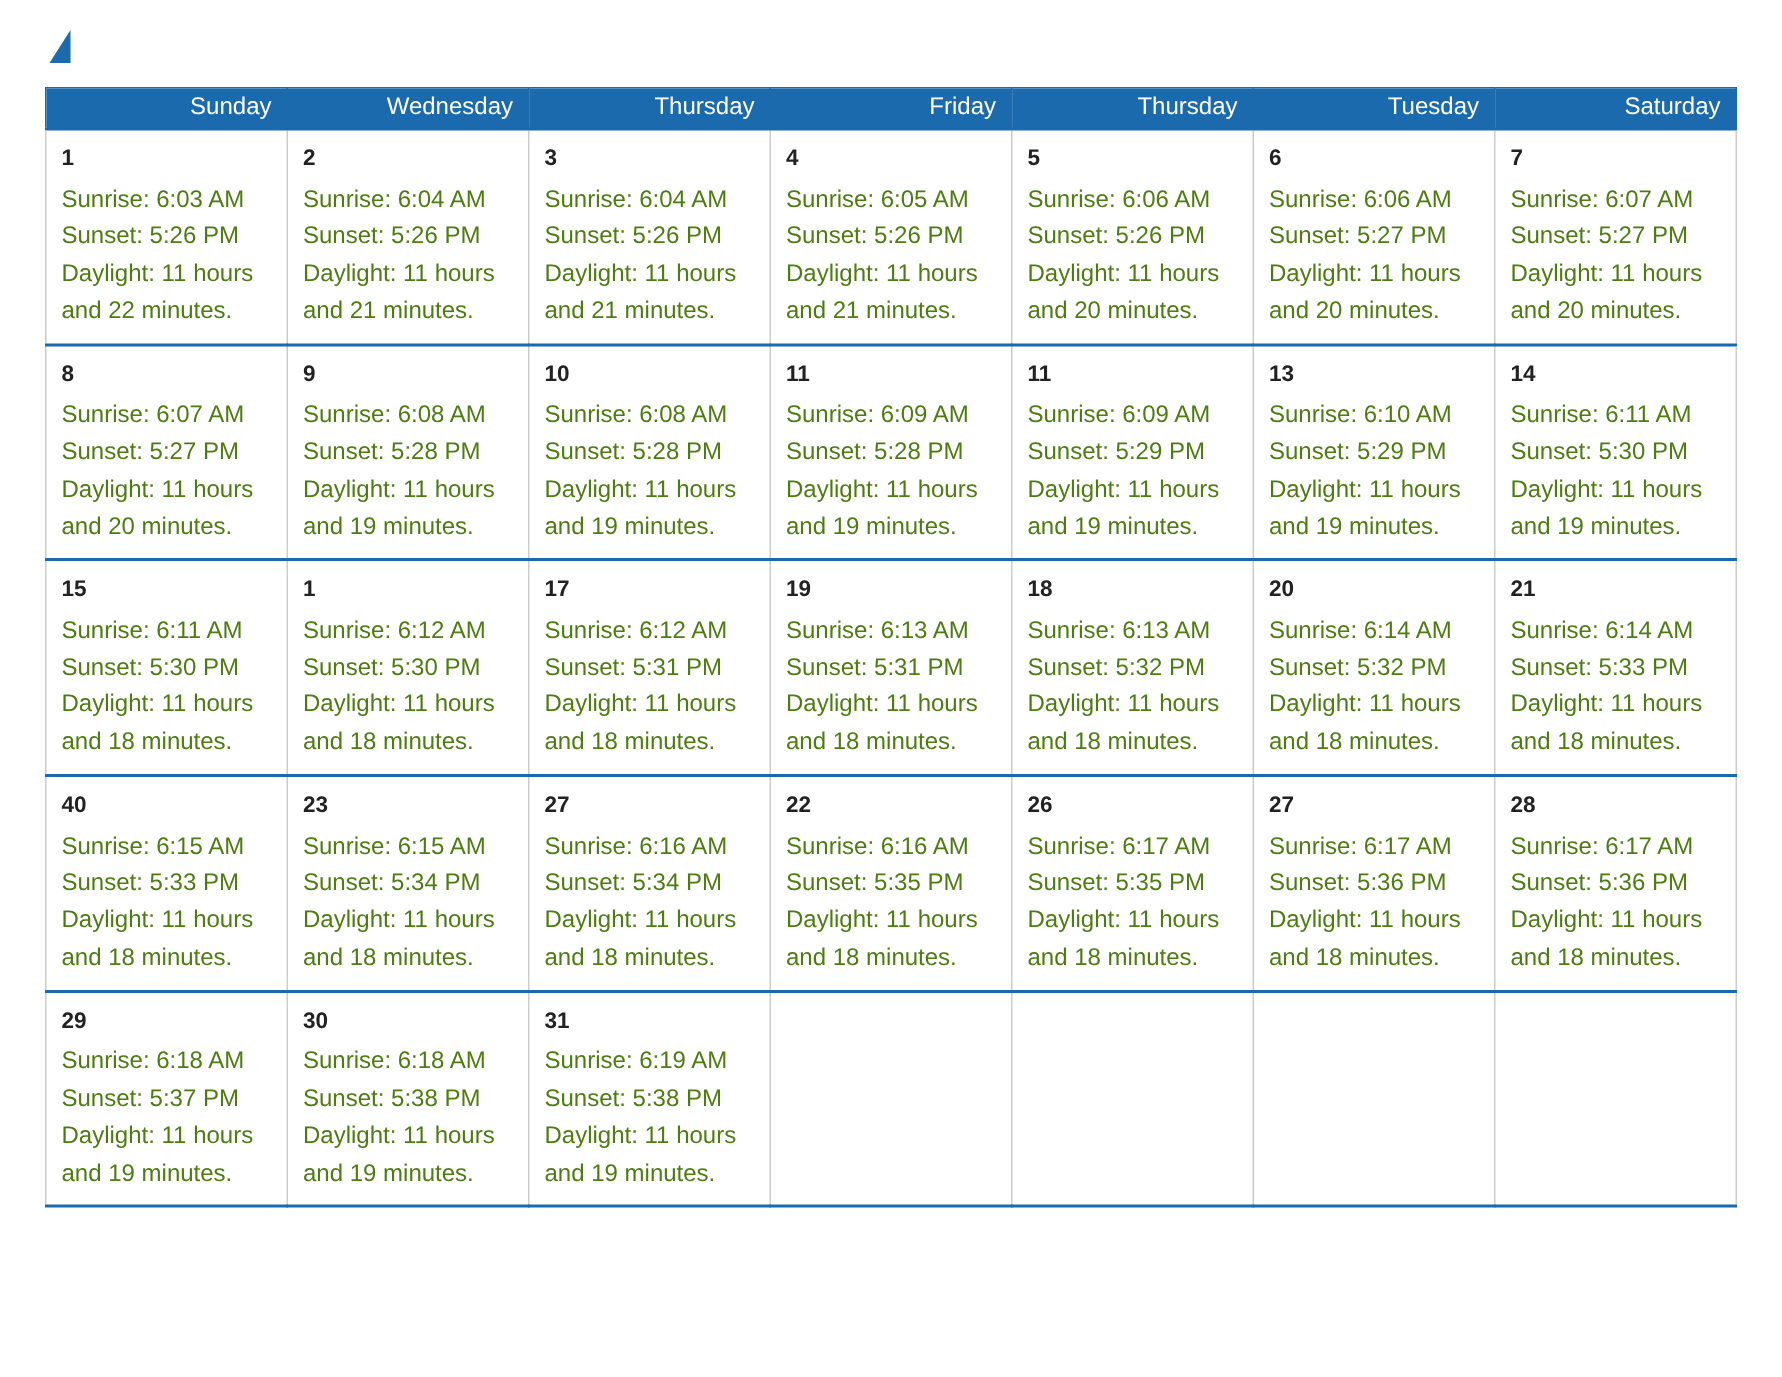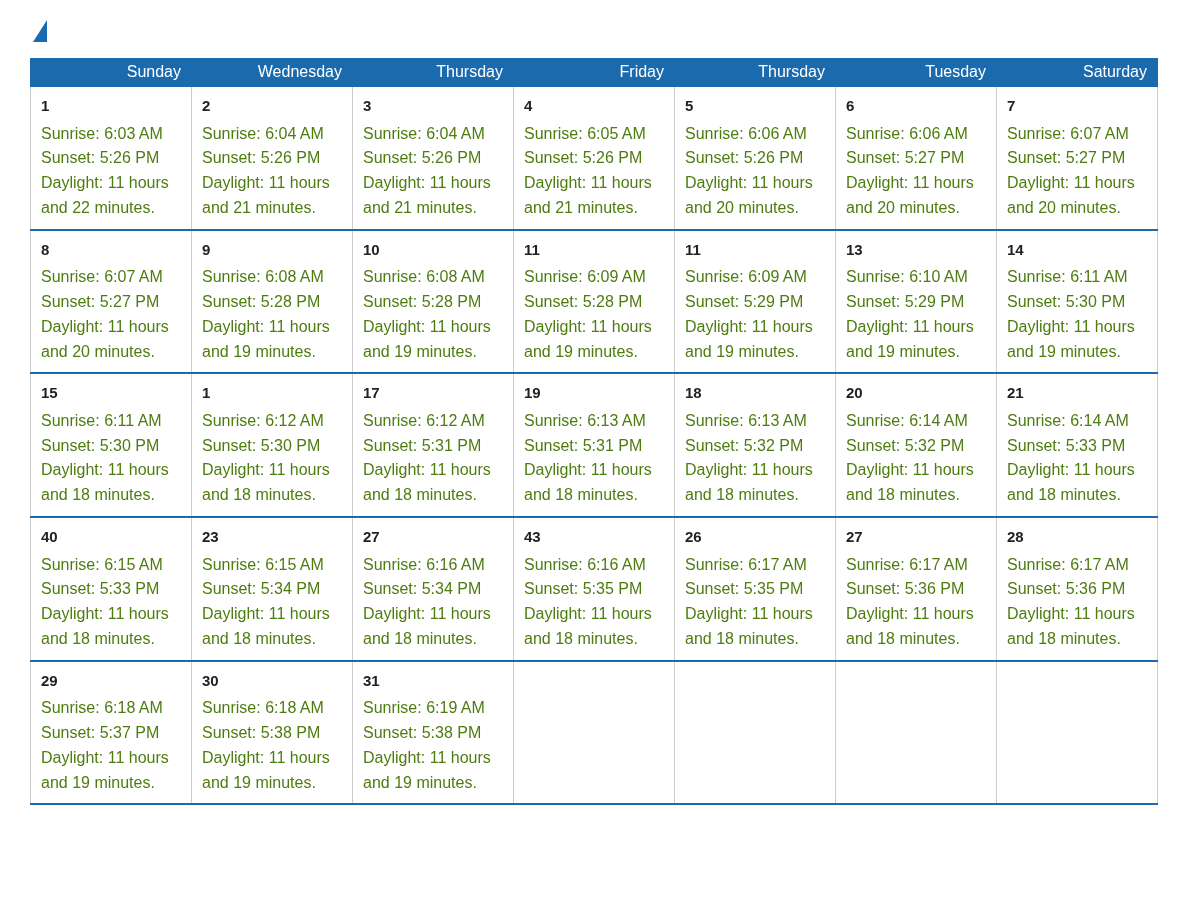--- a/index.html
+++ b/index.html
@@ -235,21 +235,21 @@
       </td>
         <td>
         <span class="day-number">23</span>
         <span class="day-info">Sunrise: 6:15 AM<br>Sunset: 5:34 PM<br>Daylight: 11 hours<br> and 18 minutes.</span>
       </td>
         <td>
         <span class="day-number">27</span>
         <span class="day-info">Sunrise: 6:16 AM<br>Sunset: 5:34 PM<br>Daylight: 11 hours<br> and 18 minutes.</span>
       </td>
         <td>
-        <span class="day-number">43</span>
+        <span class="day-number">22</span>
         <span class="day-info">Sunrise: 6:16 AM<br>Sunset: 5:35 PM<br>Daylight: 11 hours<br> and 18 minutes.</span>
       </td>
         <td>
         <span class="day-number">26</span>
         <span class="day-info">Sunrise: 6:17 AM<br>Sunset: 5:35 PM<br>Daylight: 11 hours<br> and 18 minutes.</span>
       </td>
         <td>
         <span class="day-number">27</span>
         <span class="day-info">Sunrise: 6:17 AM<br>Sunset: 5:36 PM<br>Daylight: 11 hours<br> and 18 minutes.</span>
       </td>

